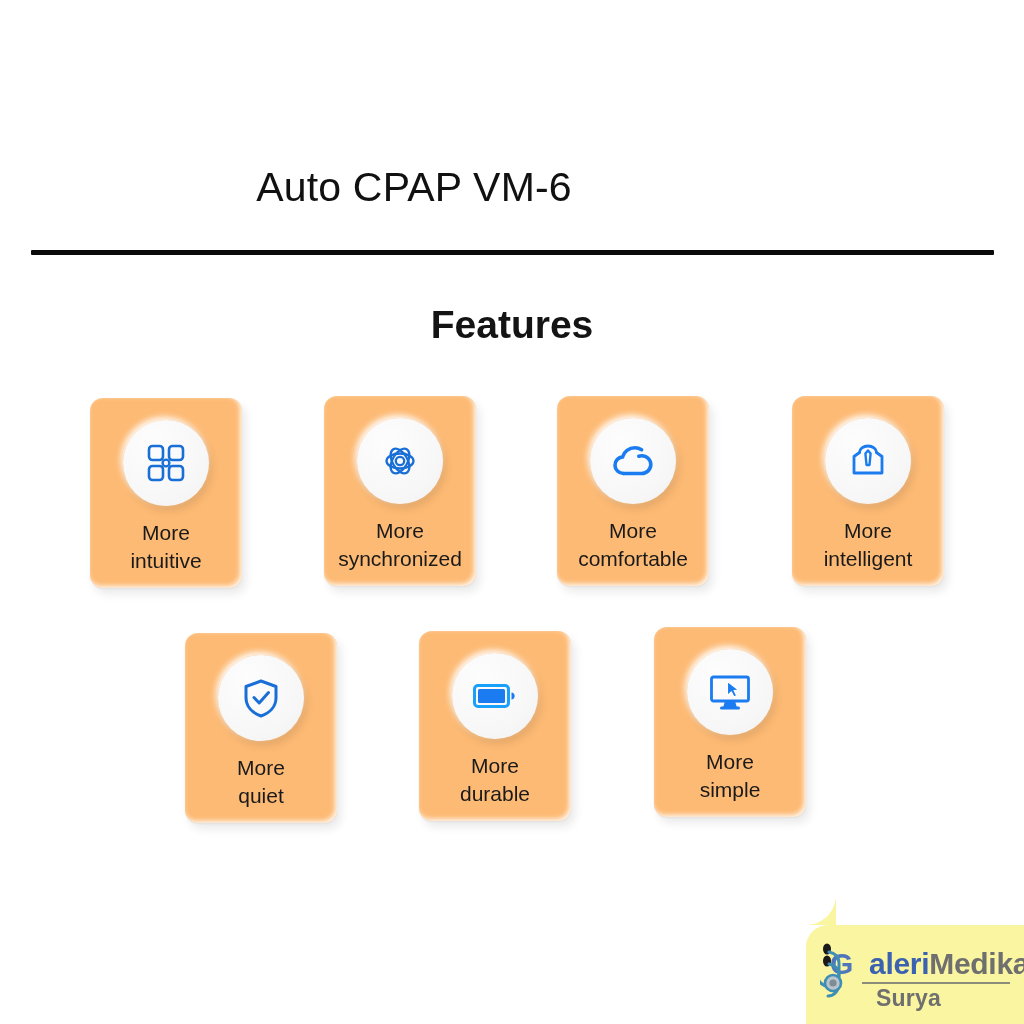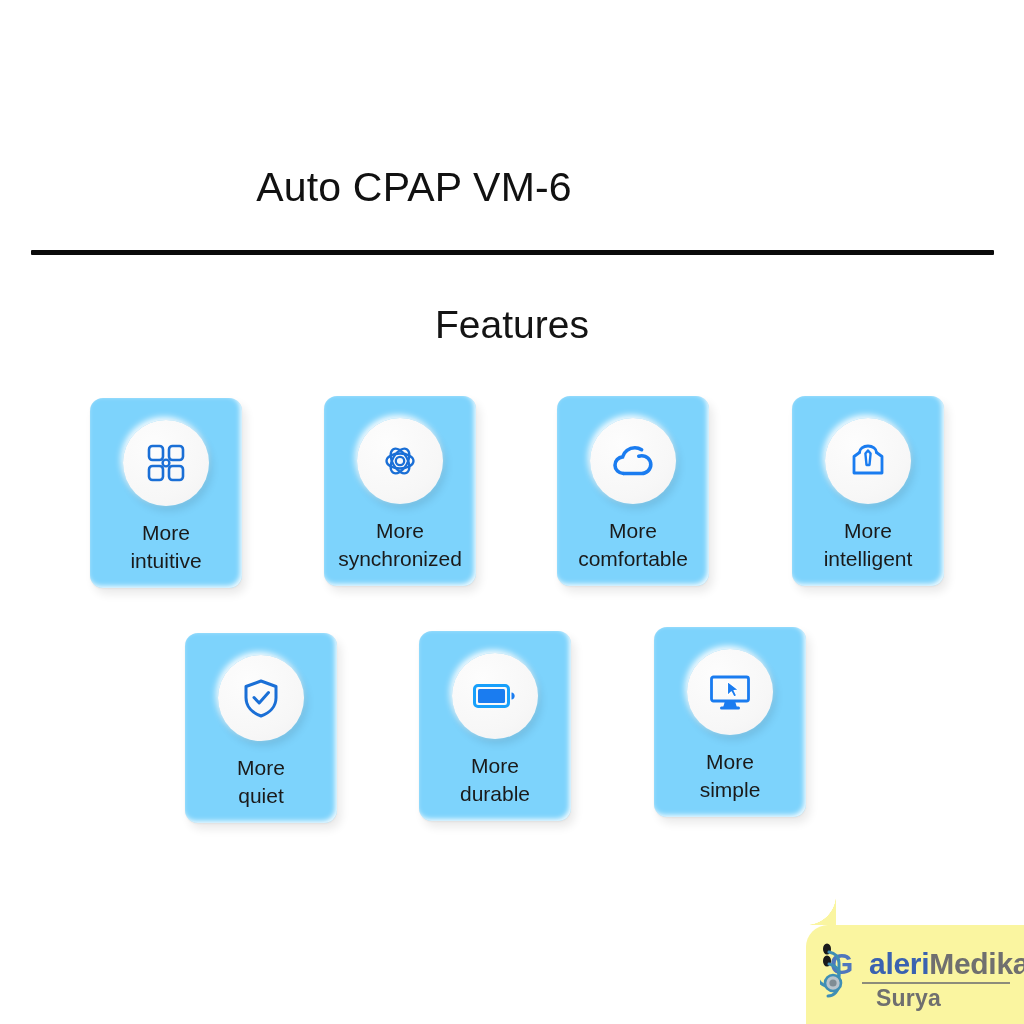--- a/index.html
+++ b/index.html
@@ -47,29 +47,29 @@
 
   
   .features-heading {
     position: absolute;
     top: 303px;
     left: 0;
     width: 1024px;
     text-align: center;
     font-size: 39px;
     color: #141414;
-    font-weight: 400;
+    font-weight: 700;
   }
 
   
   .card {
     position: absolute;
     width: 152px;
     height: 190px;
-    background: #7dd3fc;
+    background: #fdba74;
     border-radius: 13px;
     box-shadow:
        4px 6px 10px rgba(0,0,0,0.085),
        0 1px 2px rgba(0,0,0,0.05),
       -2px -2px 5px rgba(255,255,255,0.9) inset;
     display: flex;
     flex-direction: column;
     align-items: center;
   }
 

